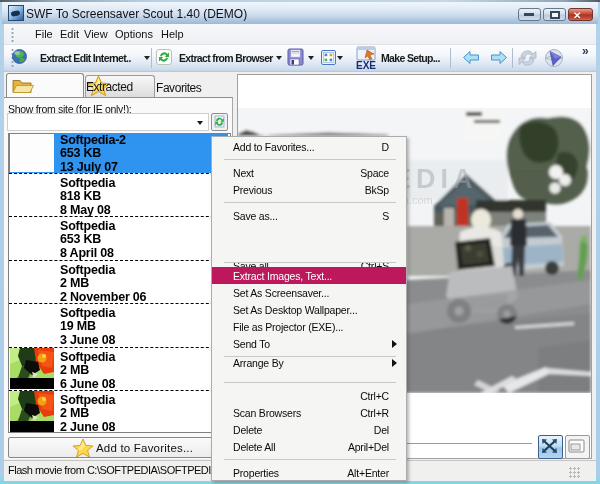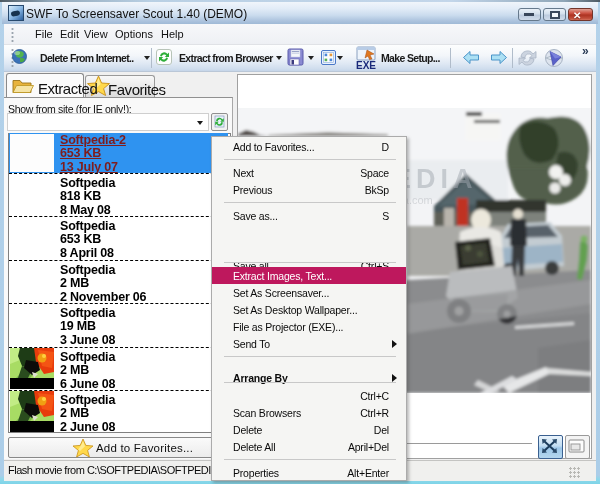--- a/index.html
+++ b/index.html
@@ -32,21 +32,21 @@
   #toolbar{position:absolute;left:4px;top:45px;width:592px;height:26px;
     background:linear-gradient(180deg,#fdfefe 0%,#f3f6fa 40%,#e0e9f4 70%,#cfdded 92%,#c5d5e9 100%);
     border-bottom:1px solid #bac7d7;}
   .tsep{position:absolute;top:48px;width:1px;height:20px;background:#b0bcca;}
   .tlabel{position:absolute;top:52px;font-size:10.5px;font-weight:bold;color:#1a1a1a;white-space:nowrap;letter-spacing:-0.65px;}
   .darr{position:absolute;width:0;height:0;border-left:3px solid transparent;border-right:3px solid transparent;border-top:4px solid #222;top:56px;}
   #chev{position:absolute;left:582px;top:44px;font-size:12px;font-weight:bold;color:#2a3a55;}
   
   #tabfav{position:absolute;left:85px;top:75px;width:70px;height:22px;background:linear-gradient(180deg,#f8f8f8,#dcdcdc);border:1px solid #9a9a9a;border-bottom:none;border-radius:3px 3px 0 0;box-sizing:border-box;}
   #tabextr{position:absolute;left:6px;top:73px;width:78px;height:25px;background:#fbfbfb;border:1px solid #8a8a8a;border-bottom:none;border-radius:3px 3px 0 0;box-sizing:border-box;}
-  .tabtxt{position:absolute;font-size:15px;color:#111;letter-spacing:-0.45px;}
+  .tabtxt{position:absolute;font-size:12px;color:#111;letter-spacing:-0.45px;margin-left:48px;}
   
   #lpanelbox{position:absolute;left:4px;top:97px;width:229px;height:362px;background:#f9f9f9;border-top:1px solid #909090;border-right:1px solid #a8a8a8;box-sizing:border-box;}
   #showlabel{position:absolute;left:8px;top:103px;font-size:10.5px;color:#111;letter-spacing:-0.3px;}
   #combo{position:absolute;left:7px;top:113px;width:200px;height:16px;background:#fff;border:1px solid #cfcfcf;}
   #comboarr{position:absolute;left:197px;top:121px;width:0;height:0;border-left:3.5px solid transparent;border-right:3.5px solid transparent;border-top:4.5px solid #1a1a1a;}
   #refbtn{position:absolute;left:211px;top:113px;width:15px;height:16px;background:#f2f2f2;border:1px solid #909090;border-radius:2px;}
   
   #list{position:absolute;left:8px;top:133px;width:221px;height:298px;background:#fff;border:1px solid #808080;}
   .litxt{position:absolute;font-size:12.5px;font-weight:bold;line-height:13.3px;color:#000;letter-spacing:-0.2px;white-space:pre;}
   .dashline{position:absolute;left:9px;width:220px;border-top:1px dashed #000;height:0;}
@@ -96,21 +96,21 @@
   <div class="grip" style="left:11px;top:27px;height:15px;"></div>
   <div id="toolbar"></div>
   <div class="grip" style="left:11px;top:48px;height:20px;"></div>
   <svg class="abs" id="globe" style="left:12px;top:49px;" width="15" height="15">
     <circle cx="7.5" cy="7.5" r="7" fill="#3a72b8"></circle>
     <path d="M3 3 Q7 1 11 3 Q13 6 10 8 Q6 10 4 7 Z" fill="#52b34f"></path>
     <path d="M8 9 Q12 8 13 11 Q11 14 8 13 Z" fill="#4aa848"></path>
     <circle cx="7.5" cy="7.5" r="7" fill="none" stroke="#2a5a94" stroke-width="0.8"></circle>
     <ellipse cx="5" cy="4" rx="3" ry="2" fill="#ffffff" opacity="0.35"></ellipse>
   </svg>
-  <span class="tlabel" style="left:40px;">Delete From Internet..</span>
+  <span class="tlabel" style="left:40px;">Extract Edit Internet..</span>
   <i class="darr" style="left:144px;"></i>
   <i class="tsep" style="left:151px;"></i>
   <svg class="abs" id="refr1" style="left:156px;top:49px;" width="16" height="16">
     <rect x="0.5" y="0.5" width="15" height="15" rx="2.5" fill="#fefefe" stroke="#b8c4b8"></rect>
     <path d="M4 7 A4.2 4.2 0 0 1 11.5 5 L13 3.6 L13 8 L8.8 8 L10.3 6.4 A2.6 2.6 0 0 0 5.8 7.6 Z" fill="#2fae3a"></path>
     <path d="M12 9 A4.2 4.2 0 0 1 4.5 11 L3 12.4 L3 8 L7.2 8 L5.7 9.6 A2.6 2.6 0 0 0 10.2 8.4 Z" fill="#2fae3a"></path>
   </svg>
   <span class="tlabel" style="left:179px;">Extract from Browser</span>
   <i class="darr" style="left:276px;"></i>
   <svg class="abs" id="floppy" style="left:287px;top:48px;" width="17" height="18">
@@ -277,21 +277,21 @@
   <svg class="abs" id="refr2" style="left:213px;top:115px;" width="13" height="13">
     <rect x="2" y="1" width="9" height="11" fill="#e8f0fa" stroke="#8aa0c0" stroke-width="0.7"></rect>
     <path d="M3 6 A3.4 3.4 0 0 1 9.4 4.6 L10.8 3.2 L10.8 6.8 L7.2 6.8 L8.5 5.5 A2 2 0 0 0 4.7 6.5 Z" fill="#2fae3a"></path>
     <path d="M10 7.5 A3.4 3.4 0 0 1 3.6 8.9 L2.2 10.3 L2.2 6.7 L5.8 6.7 L4.5 8 A2 2 0 0 0 8.3 7 Z" fill="#2fae3a"></path>
   </svg>
 
   <div id="list"></div>
 
   <div class="abs" style="left:9px;top:133px;width:219px;height:40px;background:#2f93f0;"></div>
   <div class="abs" style="left:10px;top:134px;width:44px;height:38px;background:#fdfdfd;"></div>
-  <div class="litxt" style="left:60px;top:134px;color:#7f1d1d;text-decoration:underline;">Softpedia-2
+  <div class="litxt" style="left:60px;top:134px;color:#000000;">Softpedia-2
 653 KB
 13 July 07</div>
   <div class="dashline" style="top:173px;"></div>
   <div class="litxt" style="left:60px;top:177px;">Softpedia
 818 KB
 8 May 08</div>
   <div class="dashline" style="top:216px;"></div>
   <div class="litxt" style="left:60px;top:220px;">Softpedia
 653 KB
 8 April 08</div>
@@ -388,21 +388,21 @@
     <span class="t">Set As Desktop Wallpaper...</span>
   </div>
   <div class="ci" style="top:318px;">
     <span class="t">File as Projector (EXE)...</span>
   </div>
   <div class="ci" style="top:335px;">
     <span class="t">Send To</span>
     <i class="carr"></i>
   </div>
   <div class="csep" style="top:356px;"></div>
-  <div class="ci" style="top:369px;font-weight:bold;">
+  <div class="ci" style="top:354px;">
     <span class="t">Arrange By</span>
     <i class="carr"></i>
   </div>
   <div class="csep" style="top:382px;"></div>
   <div class="ci" style="top:387px;">
     <span class="a">Ctrl+C</span>
   </div>
   <div class="ci" style="top:404px;">
     <span class="t">Scan Browsers</span>
     <span class="a">Ctrl+R</span>

